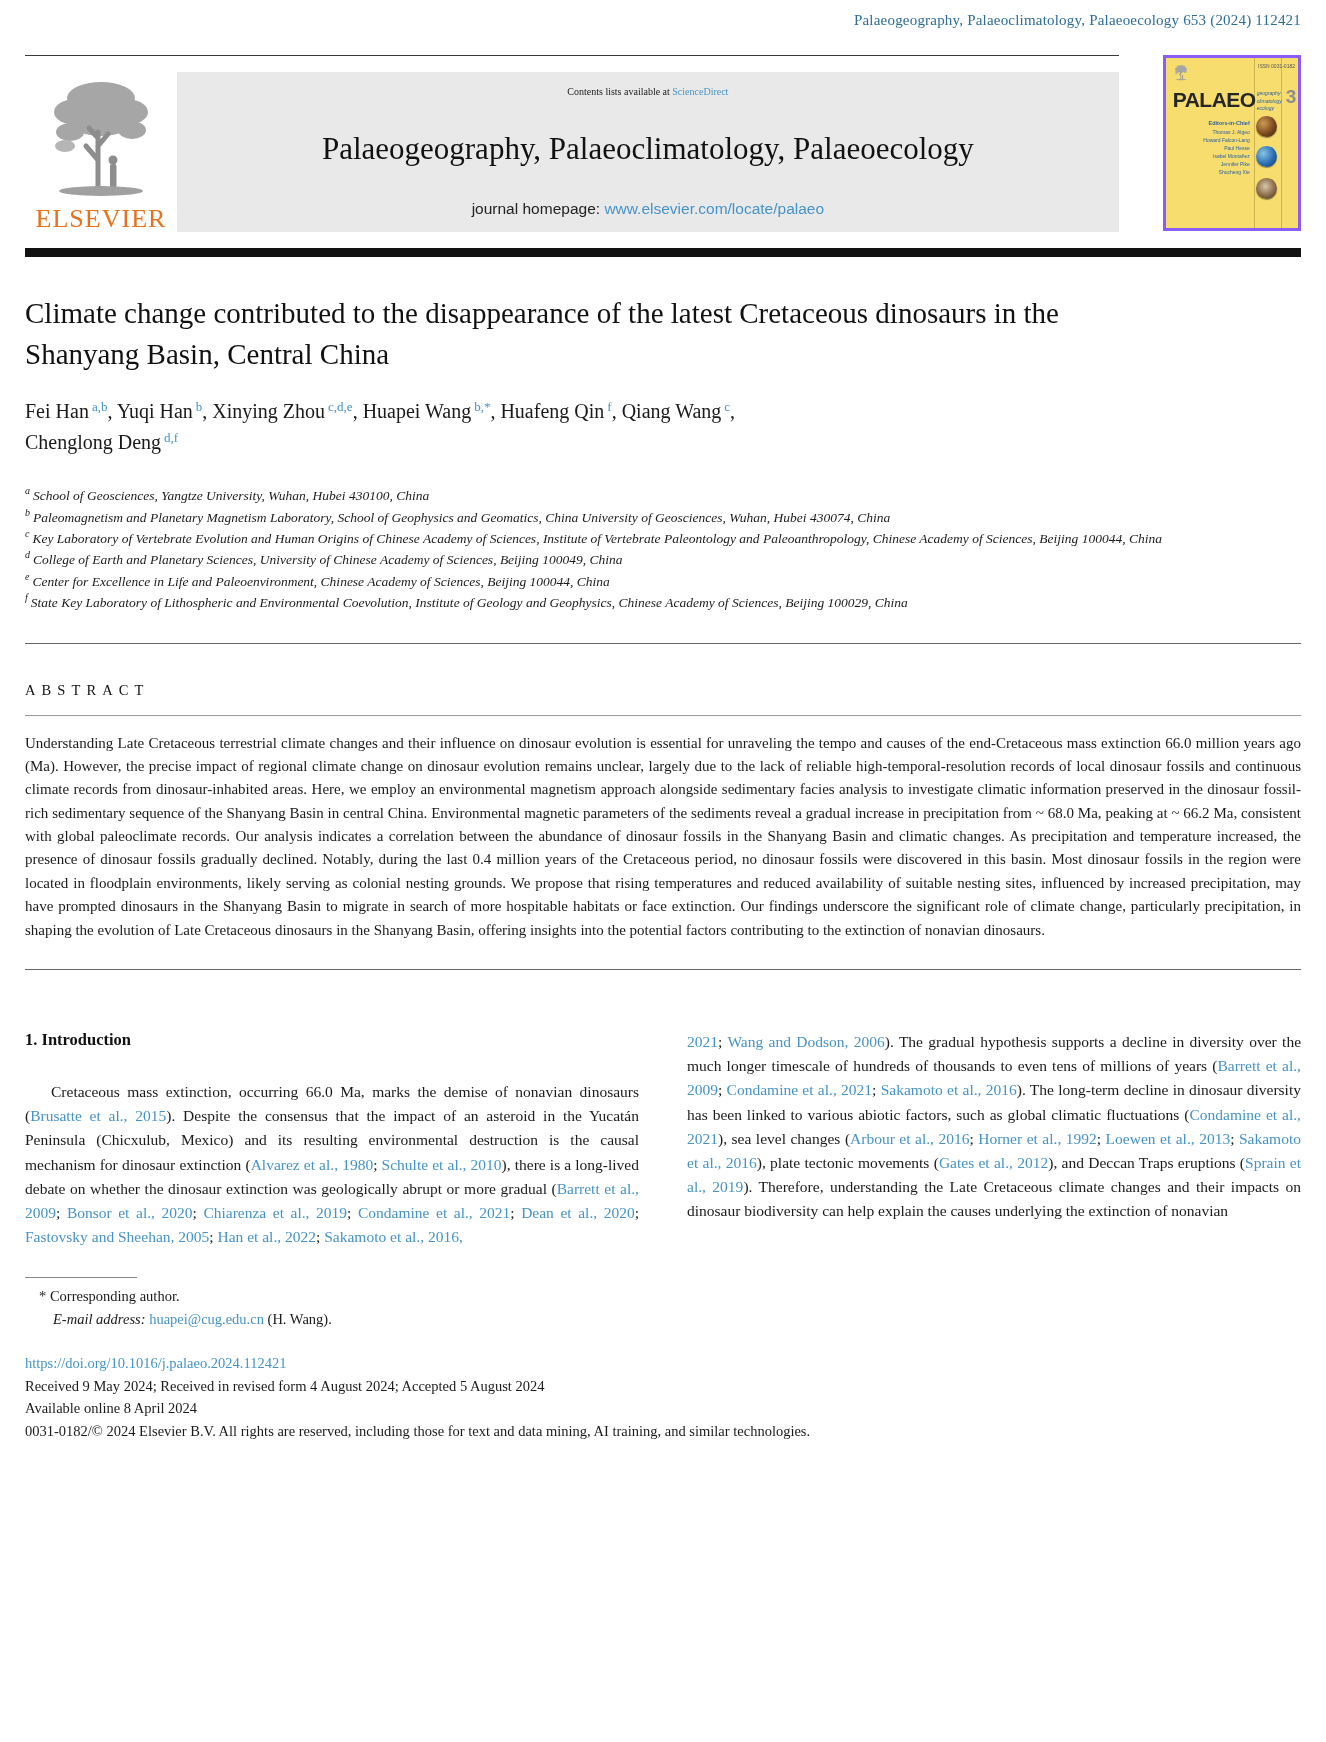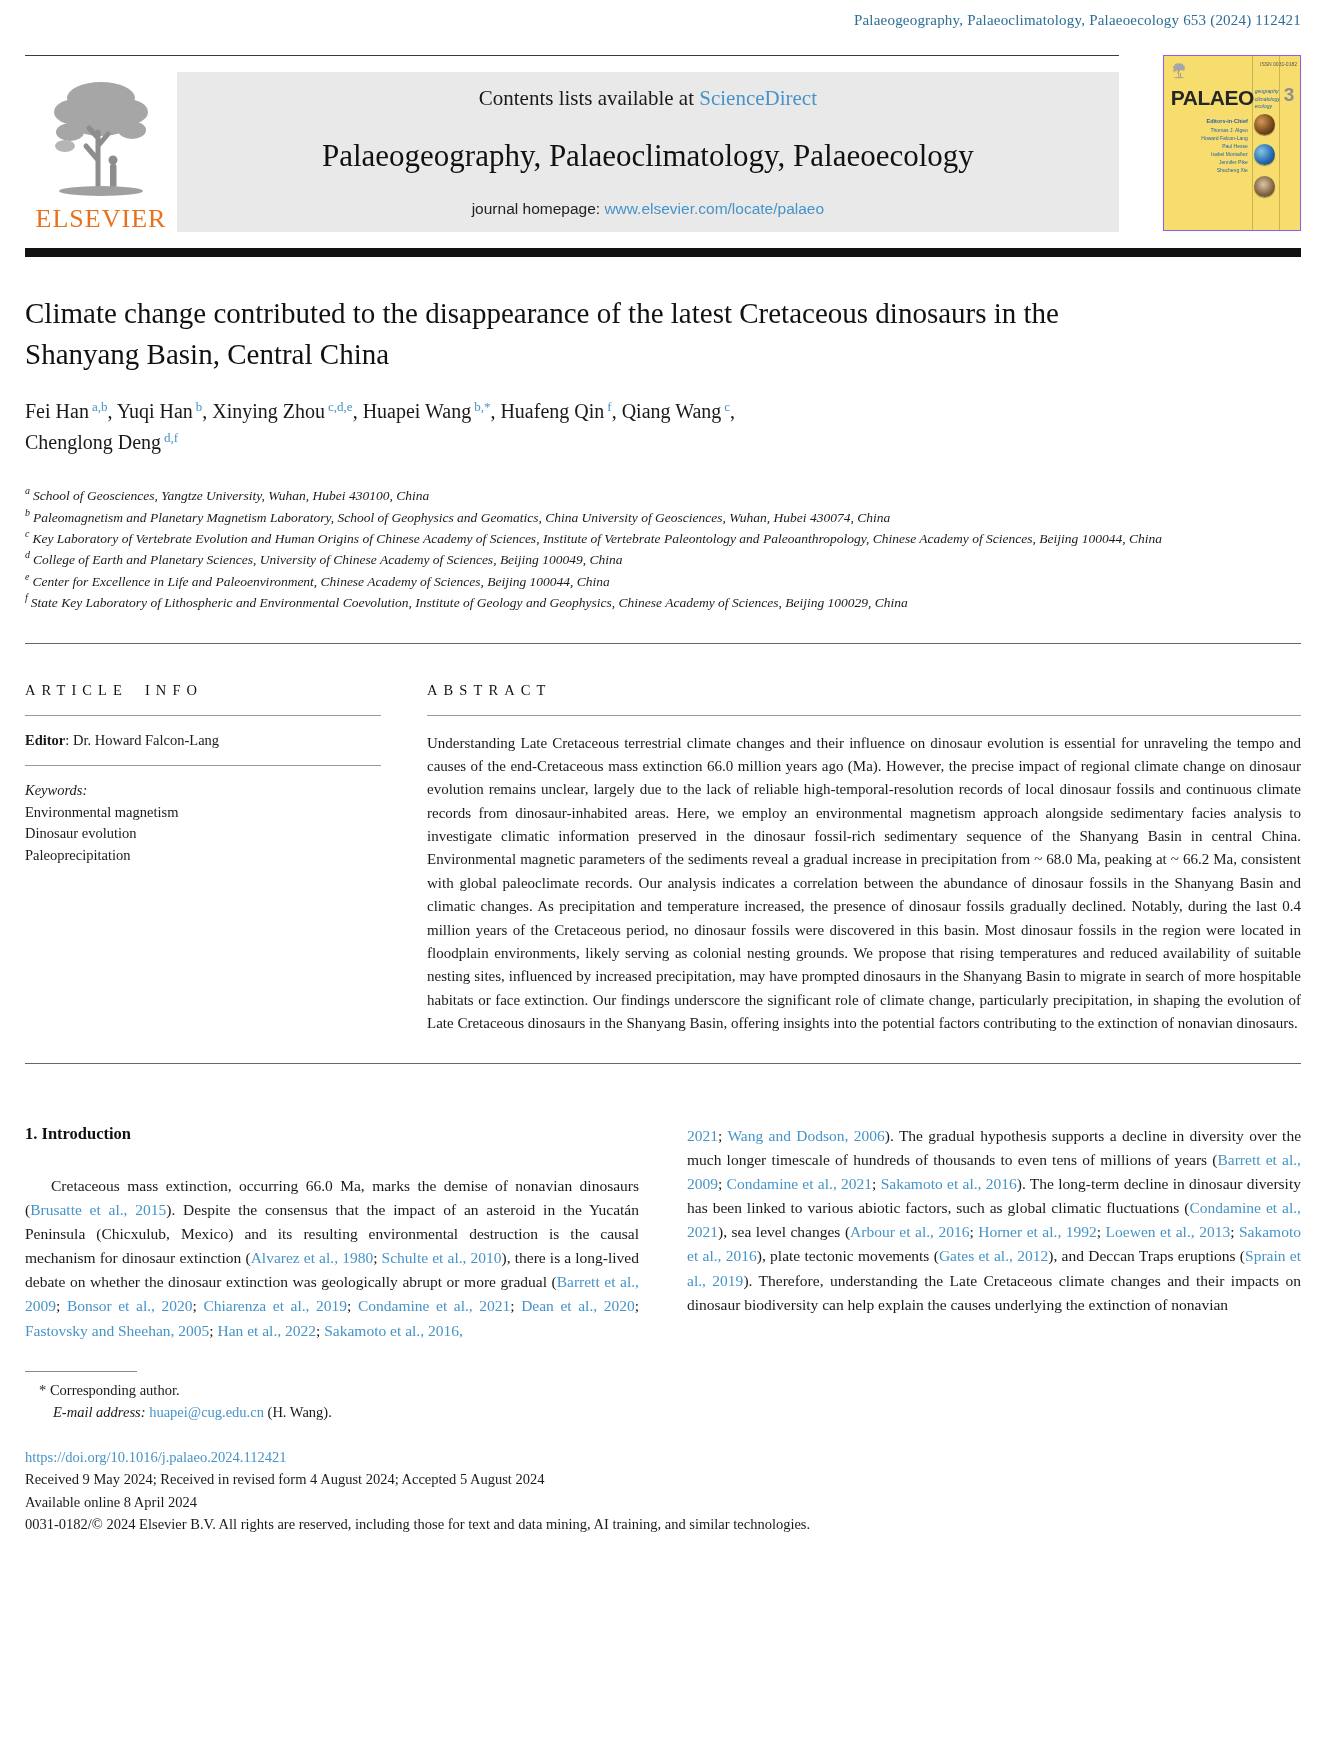--- a/index.html
+++ b/index.html
@@ -13,26 +13,26 @@
   .cite-line{text-align:right;font-size:15px;color:#2d6d96;letter-spacing:.2px;}
 
   
   .header-row{display:flex;margin-top:26px;}
   .header-left{width:1100px;border-top:1.5px solid #3a3a3a;}
   .header-main{display:flex;margin-top:16px;}
   .elsevier-block{width:152px;display:flex;flex-direction:column;align-items:center;}
   .elsevier-block svg{width:132px;height:130px;}
   .elsevier-word{font-size:26px;color:#e9711c;letter-spacing:1px;margin-top:2px;font-family:"Liberation Serif",serif;}
   .gray-box{flex:1;background:#e9e9e9;height:160px;display:flex;flex-direction:column;justify-content:space-between;text-align:center;padding:14px 10px;box-sizing:border-box;}
-  .contents-line{font-size:21px;}
+  .contents-line{font-size:10px;}
   .journal-title{font-size:31px;color:#111;}
   .homepage-line{font-family:"Liberation Sans",sans-serif;font-size:15.5px;color:#222;}
 
   
-  .cover{width:139px;height:176px;background:#f6dd6d;border:1px solid #8b5cf6;margin-left:44px;position:relative;box-sizing:border-box;overflow:hidden;}
+  .cover{width:139px;height:176px;background:#f6dd6d;border:3px solid #8b5cf6;margin-left:44px;position:relative;box-sizing:border-box;overflow:hidden;}
   .cover .vline{position:absolute;top:0;bottom:0;width:1px;background:#cdb44e;}
   .cover .vl1{left:88px;}
   .cover .vl2{left:115px;}
   .cover-minitree{position:absolute;left:7px;top:6px;width:16px;height:17px;}
   .cover-issn{position:absolute;right:3px;top:5px;font-size:5px;color:#555;font-family:"Liberation Sans",sans-serif;}
   .cover-brand{position:absolute;left:7px;top:30px;font-size:21px;font-weight:bold;color:#262626;font-family:"Liberation Sans",sans-serif;letter-spacing:-.5px;}
   .cover-sub{position:absolute;left:91px;top:32px;font-size:5px;line-height:1.5;color:#2a5fa5;font-style:italic;font-family:"Liberation Sans",sans-serif;}
   .cover-num{position:absolute;left:120px;top:28px;font-size:19px;color:#8e8e8e;font-weight:bold;font-family:"Liberation Sans",sans-serif;}
   .cover-editors{position:absolute;left:0;top:62px;width:84px;text-align:right;font-family:"Liberation Sans",sans-serif;color:#2a5fa5;}
   .cover-editors .ed-label{font-size:5.5px;font-weight:bold;margin-bottom:2px;}
@@ -169,30 +169,20 @@
     <div class="affil"><sup>b</sup><span>Paleomagnetism and Planetary Magnetism Laboratory, School of Geophysics and Geomatics, China University of Geosciences, Wuhan, Hubei 430074, China</span></div>
     <div class="affil"><sup>c</sup><span>Key Laboratory of Vertebrate Evolution and Human Origins of Chinese Academy of Sciences, Institute of Vertebrate Paleontology and Paleoanthropology, Chinese Academy of Sciences, Beijing 100044, China</span></div>
     <div class="affil"><sup>d</sup><span>College of Earth and Planetary Sciences, University of Chinese Academy of Sciences, Beijing 100049, China</span></div>
     <div class="affil"><sup>e</sup><span>Center for Excellence in Life and Paleoenvironment, Chinese Academy of Sciences, Beijing 100044, China</span></div>
     <div class="affil"><sup>f</sup><span>State Key Laboratory of Lithospheric and Environmental Coevolution, Institute of Geology and Geophysics, Chinese Academy of Sciences, Beijing 100029, China</span></div>
   </div>
 
   <hr class="full-rule">
 
   <div class="info-abstract">
-    <div class="article-info">
-      <div class="block-heading">ARTICLE INFO</div>
-      <hr>
-      <p class="editor-line"><b>Editor</b><span>: Dr. Howard Falcon-Lang</span></p>
-      <hr>
-      <p class="kw-label">Keywords:</p>
-      <div class="kw">Environmental magnetism</div>
-      <div class="kw">Dinosaur evolution</div>
-      <div class="kw">Paleoprecipitation</div>
-    </div>
     <div class="abstract">
       <div class="block-heading">ABSTRACT</div>
       <hr>
       <p class="abstract-text">Understanding Late Cretaceous terrestrial climate changes and their influence on dinosaur evolution is essential for unraveling the tempo and causes of the end-Cretaceous mass extinction 66.0 million years ago (Ma). However, the precise impact of regional climate change on dinosaur evolution remains unclear, largely due to the lack of reliable high-temporal-resolution records of local dinosaur fossils and continuous climate records from dinosaur-inhabited areas. Here, we employ an environmental magnetism approach alongside sedimentary facies analysis to investigate climatic information preserved in the dinosaur fossil-rich sedimentary sequence of the Shanyang Basin in central China. Environmental magnetic parameters of the sediments reveal a gradual increase in precipitation from ~ 68.0 Ma, peaking at ~ 66.2 Ma, consistent with global paleoclimate records. Our analysis indicates a correlation between the abundance of dinosaur fossils in the Shanyang Basin and climatic changes. As precipitation and temperature increased, the presence of dinosaur fossils gradually declined. Notably, during the last 0.4 million years of the Cretaceous period, no dinosaur fossils were discovered in this basin. Most dinosaur fossils in the region were located in floodplain environments, likely serving as colonial nesting grounds. We propose that rising temperatures and reduced availability of suitable nesting sites, influenced by increased precipitation, may have prompted dinosaurs in the Shanyang Basin to migrate in search of more hospitable habitats or face extinction. Our findings underscore the significant role of climate change, particularly precipitation, in shaping the evolution of Late Cretaceous dinosaurs in the Shanyang Basin, offering insights into the potential factors contributing to the extinction of nonavian dinosaurs.</p>
     </div>
   </div>
 
   <hr class="full-rule2">
 
   <div class="intro-cols">

